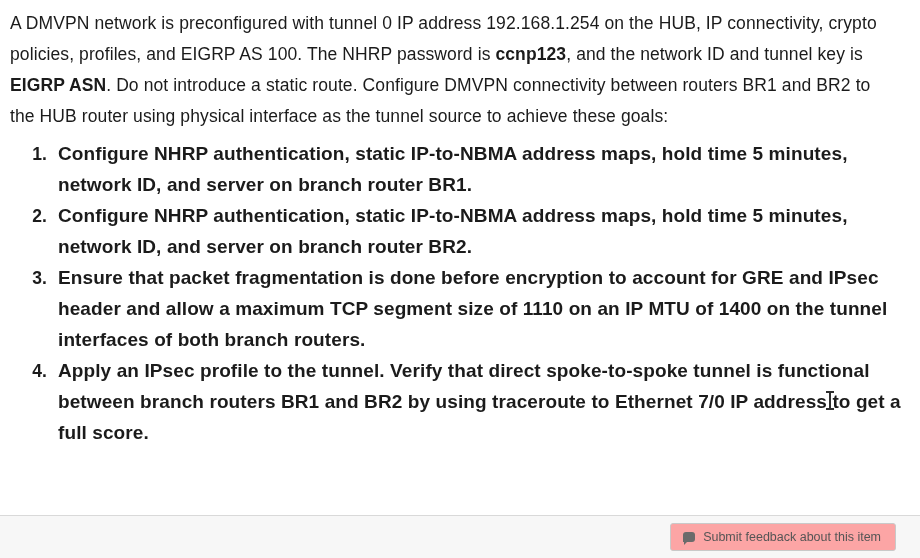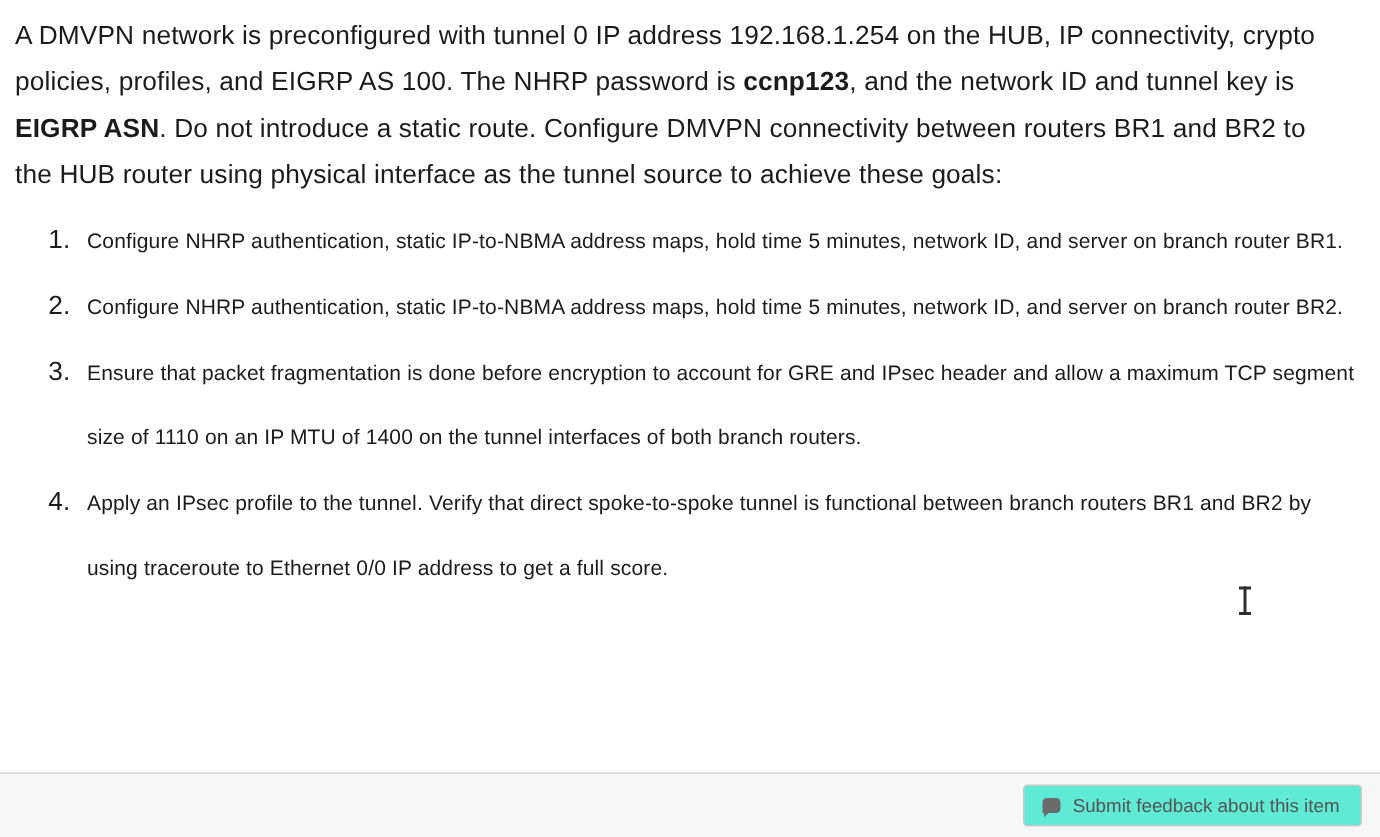--- a/index.html
+++ b/index.html
@@ -28,23 +28,24 @@
     letter-spacing: 0.1px;
     margin: 0 0 6px 0;
     padding: 0 6px 0 2px;
   }
   .intro .bold {
     font-weight: bold;
   }
   ol.goals {
     margin: 0;
     padding-left: 44px;
-    font-size: 14px;
-    line-height: 43px;
+    font-size: 19px;
+    line-height: 31px;
     letter-spacing: 0.1px;
+    font-weight: bold;
   }
   ol.goals li {
     margin: 0 0 0 0;
     padding-left: 6px;
   }
   ol.goals li::marker {
     font-size: 17.5px;
   }
   .cursor-i {
     position: absolute;
@@ -71,28 +72,28 @@
     position: absolute;
     left: 0;
     bottom: 0;
     width: 920px;
     height: 42px;
     background: #f7f7f7;
     border-top: 1px solid #d9d9d9;
   }
   .feedback-btn {
     position: absolute;
-    right: 12px;
+    right: 24px;
     top: 7px;
     height: 28px;
     display: flex;
     align-items: center;
     gap: 8px;
     padding: 0 14px 0 12px;
-    background: #5eead4;
+    background: #fca5a5;
     border: 1px solid #c9c9c9;
     border-radius: 3px;
     font-size: 12.5px;
     color: #555555;
     cursor: pointer;
     box-sizing: border-box;
   }
   .feedback-btn .bubble {
     width: 12px;
     height: 10px;
@@ -122,21 +123,21 @@
 <body>
 
 <div class="page">
 
   <p class="intro"><span>A DMVPN network is preconfigured with tunnel 0 IP address 192.168.1.254 on the HUB, IP connectivity, crypto policies, profiles, and EIGRP AS 100. The NHRP password is </span><span class="bold">ccnp123</span><span>, and the network ID and tunnel key is </span><span class="bold">EIGRP ASN</span><span>. Do not introduce a static route. Configure DMVPN connectivity between routers BR1 and BR2 to the HUB router using physical interface as the tunnel source to achieve these goals:</span></p>
 
   <ol class="goals">
     <li>Configure NHRP authentication, static IP-to-NBMA address maps, hold time 5 minutes, network ID, and server on branch router BR1.</li>
     <li>Configure NHRP authentication, static IP-to-NBMA address maps, hold time 5 minutes, network ID, and server on branch router BR2.</li>
     <li>Ensure that packet fragmentation is done before encryption to account for GRE and IPsec header and allow a maximum TCP segment size of 1110 on an IP MTU of 1400 on the tunnel interfaces of both branch routers.</li>
-    <li>Apply an IPsec profile to the tunnel. Verify that direct spoke-to-spoke tunnel is functional between branch routers BR1 and BR2 by using traceroute to Ethernet 0/0 IP address to get a full score.</li>
+    <li>Apply an IPsec profile to the tunnel. Verify that direct spoke-to-spoke tunnel is functional between branch routers BR1 and BR2 by using traceroute to Ethernet 7/0 IP address to get a full score.</li>
   </ol>
 
   <div class="cursor-i"></div>
   <div class="scroll-edge"></div>
 </div>
 
 <div class="footer-bar">
   <div class="feedback-btn">
     <span class="bubble"></span>
     <span>Submit feedback about this item</span>

